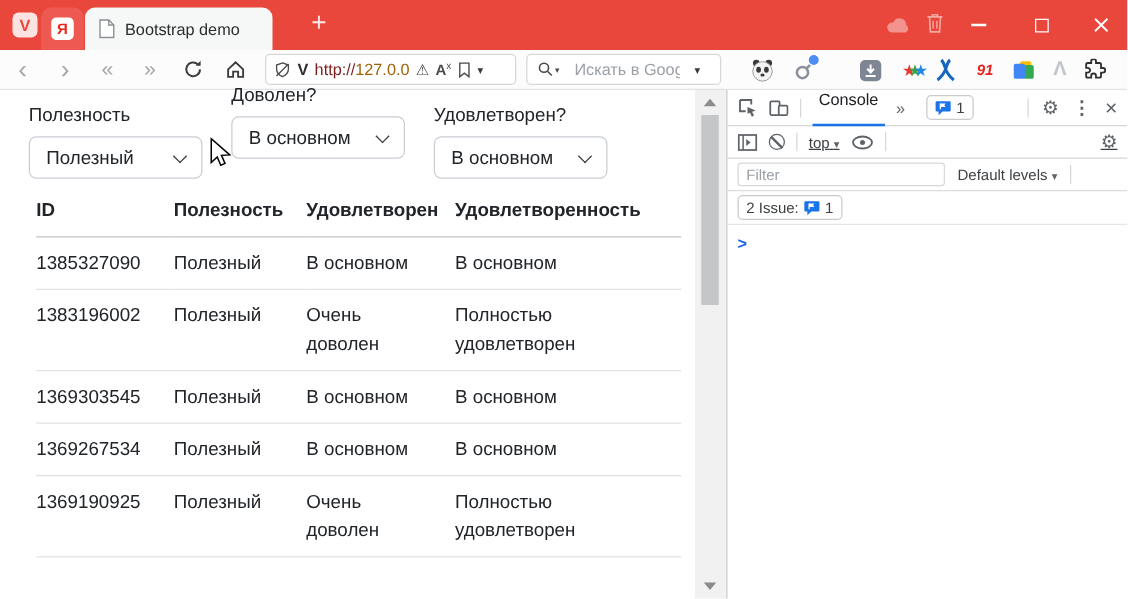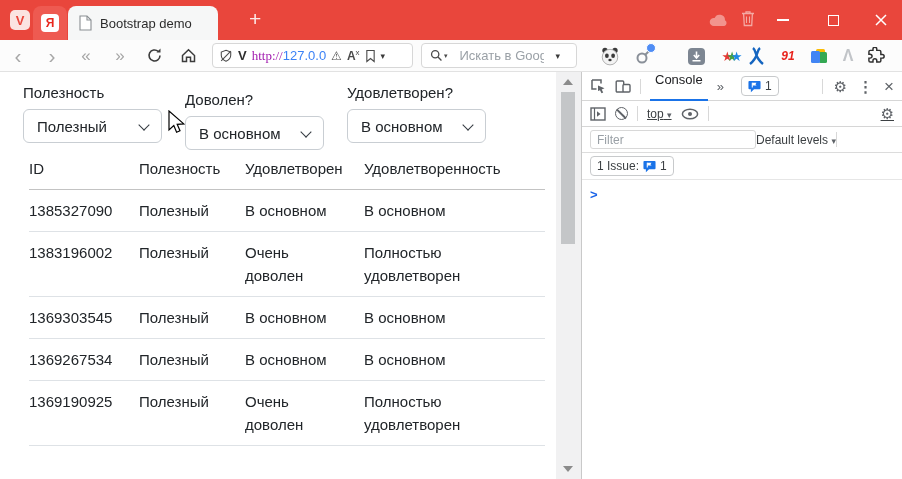--- a/index.html
+++ b/index.html
@@ -25,62 +25,62 @@
   .winctl{position:absolute;top:0;height:40px;width:46px;display:flex;align-items:center;
     justify-content:center;}
 
   
   .toolbar{position:absolute;left:0;top:40px;width:902px;height:32px;background:#fcfcfc;
     border-bottom:1px solid #e2e2e2;}
   .navg{position:absolute;top:0;height:31px;display:flex;align-items:center;
     justify-content:center;font-size:21px;color:#a6a6a6;width:24px;}
   .field{position:absolute;top:3px;height:25px;background:#fff;border:1px solid #d7d7d7;
     border-radius:4px;display:flex;align-items:center;font-size:13px;}
-  .url-scheme{color:#a21caf;font-family:Liberation Serif, serif;} .url-host{color:#3b82f6;}
+  .url-scheme{color:#7f1d1d;} .url-host{color:#a16207;}
   .ax{position:relative;font-size:12px;color:#4a4a4a;font-weight:bold;}
   .ax sup{font-size:8px;font-weight:normal;}
   .ext{position:absolute;top:4px;width:24px;height:24px;display:flex;align-items:center;
     justify-content:center;}
   .stars span{font-size:13px;line-height:13px;}
   .stars span:nth-child(2){margin-left:-7px;} .stars span:nth-child(3){margin-left:-7px;}
   .badge-dot{position:absolute;right:0;top:-1px;width:10px;height:10px;border-radius:50%;
     background:#4f8df5;border:1px solid #fff;}
   .red91{color:#e8231d;font-weight:bold;font-size:12px;font-style:italic;}
   .mtn{color:#c1c4c8;font-weight:bold;font-size:16px;}
 
   
   .filter-block{position:absolute;width:139px;}
   .filter-label{font-size:15px;color:#212529;margin-bottom:8px;}
   .sel{position:relative;height:34px;border:1px solid #c9ced3;border-radius:6px;background:#fff;
     display:flex;align-items:center;padding:0 30px 0 13px;font-size:15px;color:#212529;}
   .chev{position:absolute;right:13px;top:11px;width:8px;height:8px;
     border-right:1.6px solid #343a40;border-bottom:1.6px solid #343a40;transform:rotate(45deg);}
   table.data{position:absolute;left:29px;top:146px;width:516px;border-collapse:collapse;
     table-layout:fixed;font-size:15px;color:#212529;}
-  table.data th{text-align:left;font-weight:400;padding:14px 12px 12px 0;
+  table.data th{text-align:left;font-weight:700;padding:14px 12px 12px 0;
     border-bottom:1px solid #c3c3c3;}
   table.data td{padding:9px 24px 9px 0;border-bottom:1px solid #dee2e6;vertical-align:top;
     line-height:23px;}
   table.data td.idc{padding-right:8px;}
 
   
   .pg-scroll{position:absolute;left:556px;top:72px;width:25px;height:407px;background:#f1f1f2;}
   .tri-up{width:0;height:0;border-left:5px solid transparent;border-right:5px solid transparent;
     border-bottom:6px solid #8b8b8b;}
   .tri-down{width:0;height:0;border-left:5px solid transparent;border-right:5px solid transparent;
     border-top:6px solid #8b8b8b;}
   .pg-thumb{position:absolute;left:5px;top:20px;width:14px;height:152px;background:#c4c6c8;}
 
   
   .devtools{position:absolute;left:581px;top:72px;width:321px;height:407px;background:#fff;
     border-left:1px solid #c9c9c9;font-size:12px;color:#3c4043;}
   .dt-row{display:flex;align-items:center;border-bottom:1px solid #d6d6d6;padding:0 8px;}
   .dt-row1{height:29px;gap:9px;}
   .dt-row2{height:26px;gap:9px;text-decoration:underline;}
-  .dt-row3{height:26px;border-bottom:1px solid #dcdcdc;}
+  .dt-row3{height:26px;gap:10px;border-bottom:1px solid #dcdcdc;}
   .dt-row4{height:27px;border-bottom:1px solid #e6e6e6;}
   .dt-sep{width:1px;height:15px;background:#d8d8d8;}
   .dt-tab{position:relative;height:29px;display:flex;padding:0 5px;
     font-size:13px;color:#202124;}
   .dt-tab .underline{position:absolute;left:0;right:0;bottom:0;height:2px;background:#1a73e8;}
   .dt-glyph{color:#5f6368;font-size:15px;line-height:15px;}
   .chip{display:flex;align-items:center;gap:4px;border:1px solid #c8cacc;border-radius:4px;
     padding:1px 6px;height:20px;color:#3c4043;}
   .filter-input{width:166px;height:19px;border:1px solid #d8d8d8;border-radius:3px;
     font-size:12px;padding:0 6px;color:#202124;font-family:"Liberation Sans",sans-serif;outline:none;}
@@ -226,21 +226,21 @@
 </div>
 
 <div>
   <div class="filter-block" style="left:23px;top:84px;position:absolute">
     <div class="filter-label">Полезность</div>
     <div class="sel">
       <span>Полезный</span>
       <span class="chev"></span>
     </div>
   </div>
-  <div class="filter-block" style="left:185px;top:91px;position:absolute">
+  <div class="filter-block" style="left:185px;top:68px;position:absolute">
     <div class="filter-label">Доволен?</div>
     <div class="sel">
       <span>В основном</span>
       <span class="chev"></span>
     </div>
   </div>
   <div class="filter-block" style="left:347px;top:84px;position:absolute">
     <div class="filter-label">Удовлетворен?</div>
     <div class="sel">
       <span>В основном</span>
@@ -364,21 +364,21 @@
     <input class="filter-input" placeholder="Filter" style="">
     <span>
       <span>Default levels</span>
       <span style="font-size:9px;color:#5f6368">▾</span>
     </span>
     <div class="dt-sep"></div>
   </div>
 
   <div class="dt-row dt-row4">
     <div class="chip">
-      <span>1 Issue:</span>
+      <span>2 Issue:</span>
       <svg width="13" height="13" viewBox="0 0 14 14">
         <path d="M1.5 1h11a1 1 0 0 1 1 1v7a1 1 0 0 1-1 1H6.5l-3.4 3.2V10h-1.6a1 1 0 0 1-1-1V2a1 1 0 0 1 1-1z" fill="#1a73e8"></path>
         <path d="M4.6 3v5" stroke="#fff" stroke-width="1.1"></path>
         <path d="M4.6 3h4.6l-1.2 1.5 1.2 1.5H4.6z" fill="#fff"></path>
       </svg>
       <span>1</span>
     </div>
   </div>
 
   <div class="prompt">&gt;</div>

